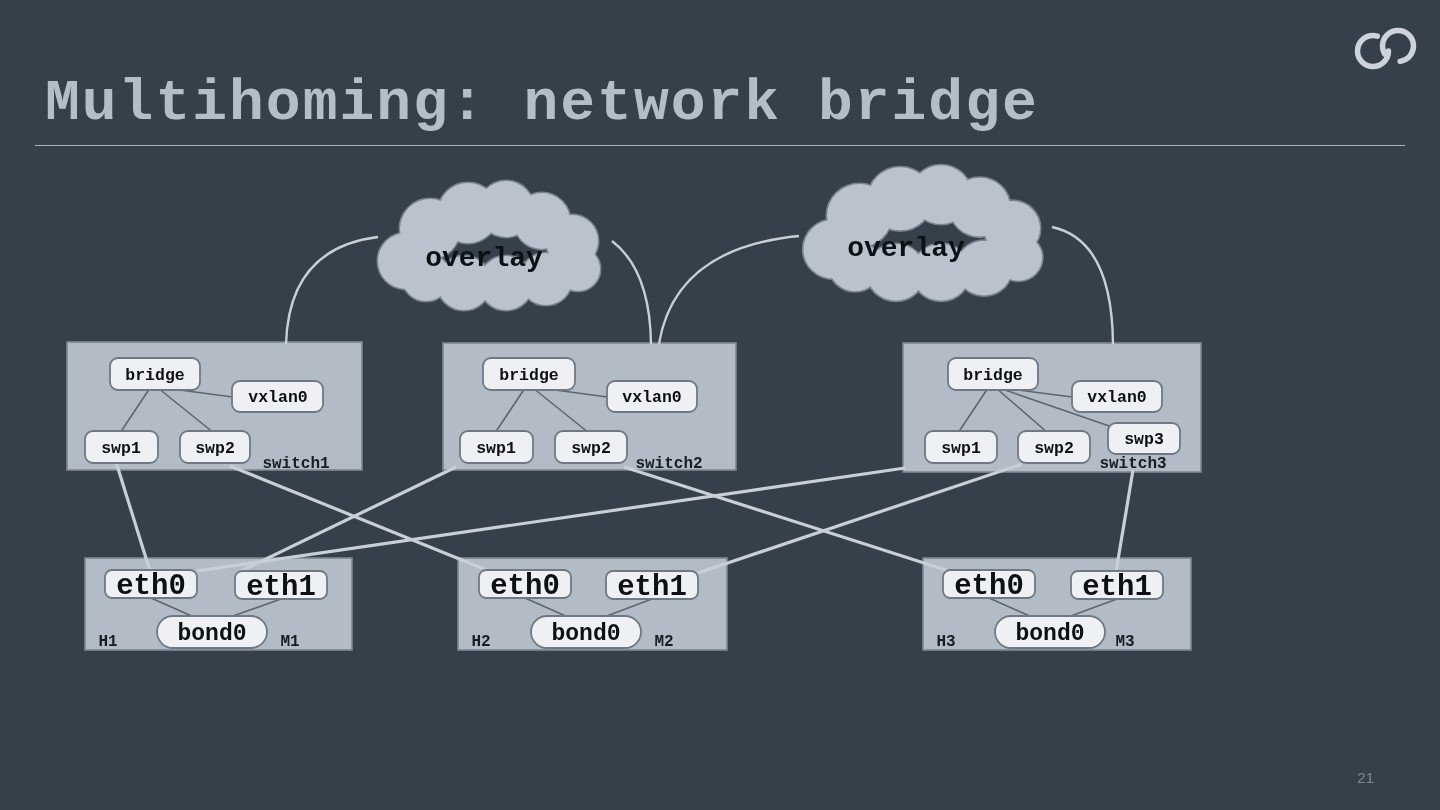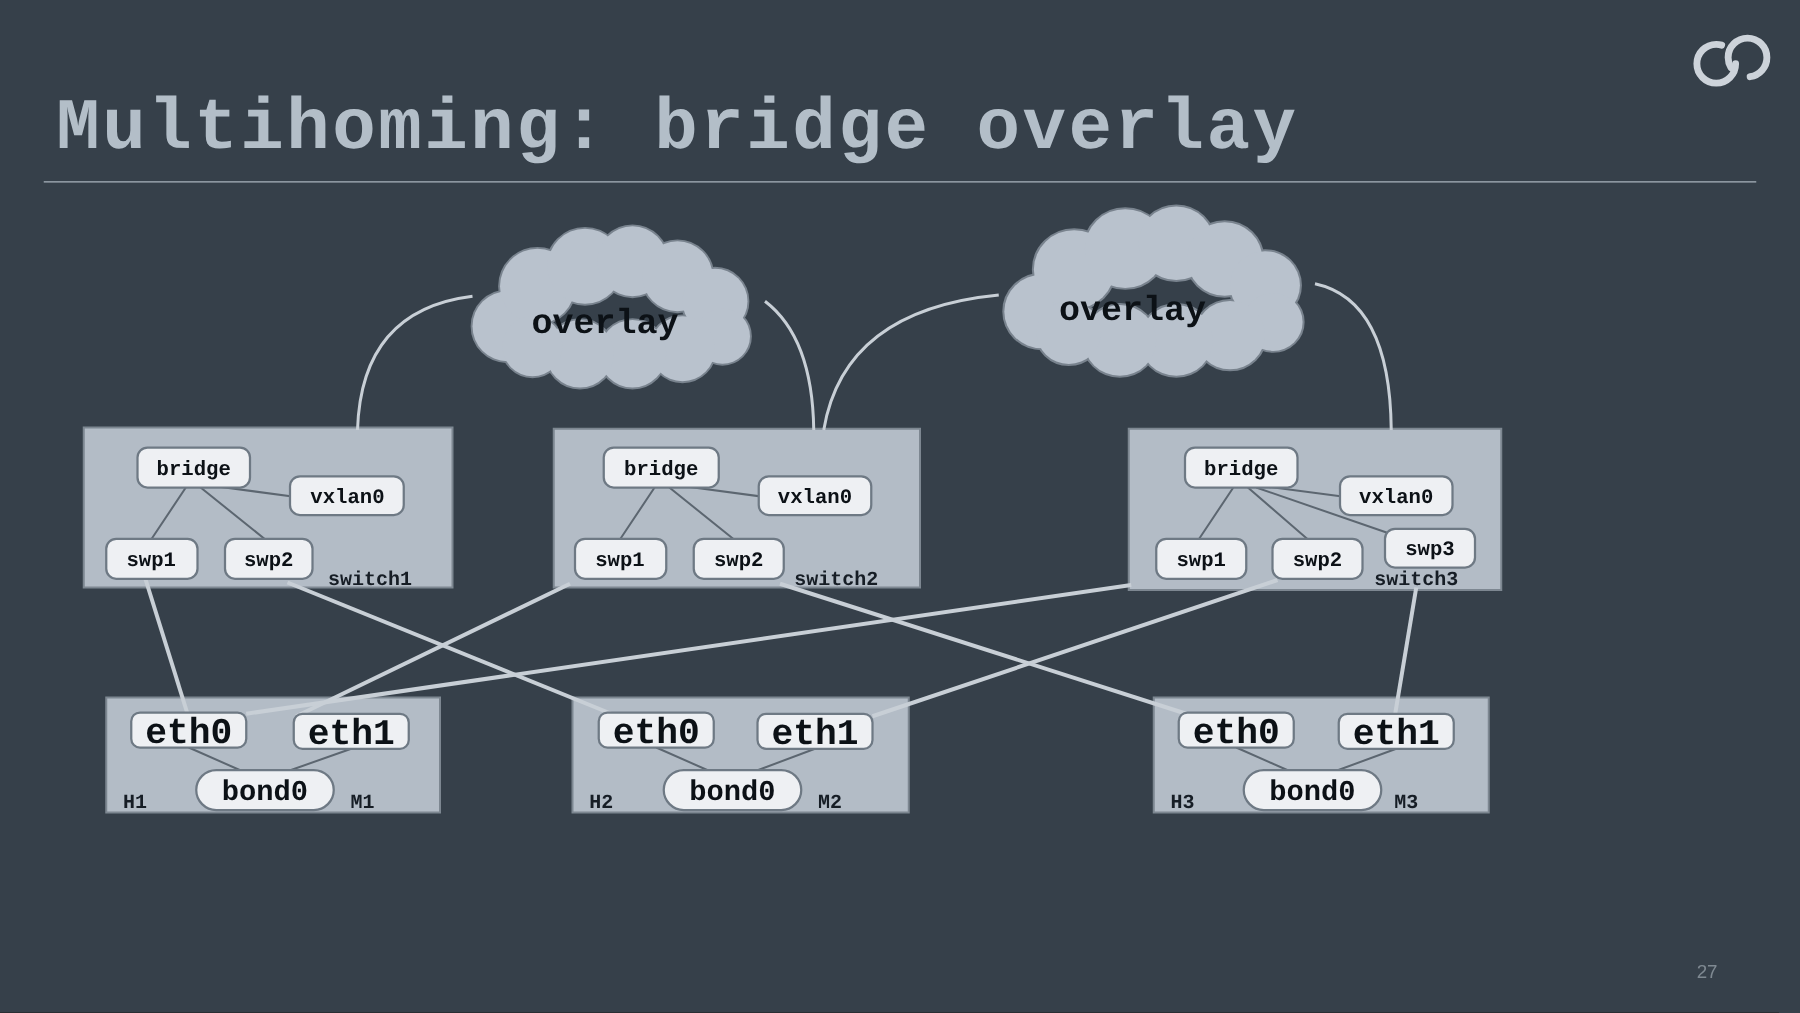--- a/index.html
+++ b/index.html
@@ -44,21 +44,21 @@
   .t-bond{font:700 23px "Liberation Mono","DejaVu Sans Mono",monospace;fill:#0c1116;text-anchor:middle;}
   .t-label{font:700 16px "Liberation Mono","DejaVu Sans Mono",monospace;fill:#161d25;text-anchor:middle;}
   .t-overlay{font:700 28px "Liberation Mono","DejaVu Sans Mono",monospace;fill:#0c1116;text-anchor:middle;}
   .ring{fill:none;stroke:#cdd3da;stroke-width:5.5;stroke-linecap:round;}
 </style>
 </head>
 <body>
 
 <div class="slide">
 
-  <div class="title">Multihoming: bridge overlay</div>
+  <div class="title">Multihoming: network bridge</div>
   <div class="rule"></div>
 
   <svg class="logo" viewBox="0 0 68 50" aria-hidden="true">
     <circle class="ring" cx="21" cy="27" r="15.5" stroke-dasharray="77 20.4"></circle>
     <circle class="ring" cx="46" cy="22" r="15.5" stroke-dasharray="22 18 58"></circle>
   </svg>
 
   <svg class="diagram" width="1440" height="810" viewBox="0 0 1440 810">
     <defs>
       <g id="cloud-circles">
@@ -186,14 +186,14 @@
       <rect class="node-box" x="1071" y="571" width="92" height="28" rx="7"></rect>
       <rect class="node-box" x="995" y="616" width="110" height="32" rx="16"></rect>
       <text class="t-eth" x="989" y="594">eth0</text>
       <text class="t-eth" x="1117" y="595">eth1</text>
       <text class="t-bond" x="1050" y="640">bond0</text>
       <text class="t-label" x="946" y="646">H3</text>
       <text class="t-label" x="1125" y="646">M3</text>
     </g>
   </svg>
 
-  <div class="page-num">27</div>
+  <div class="page-num">21</div>
 </div>
 
 </body></html>

